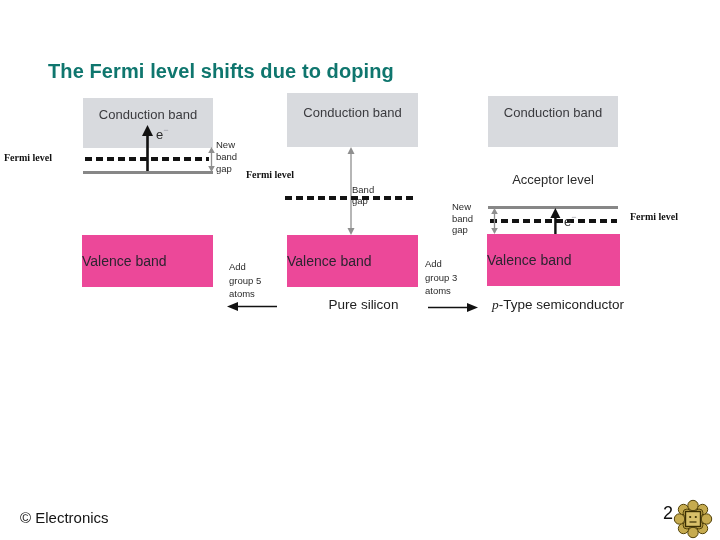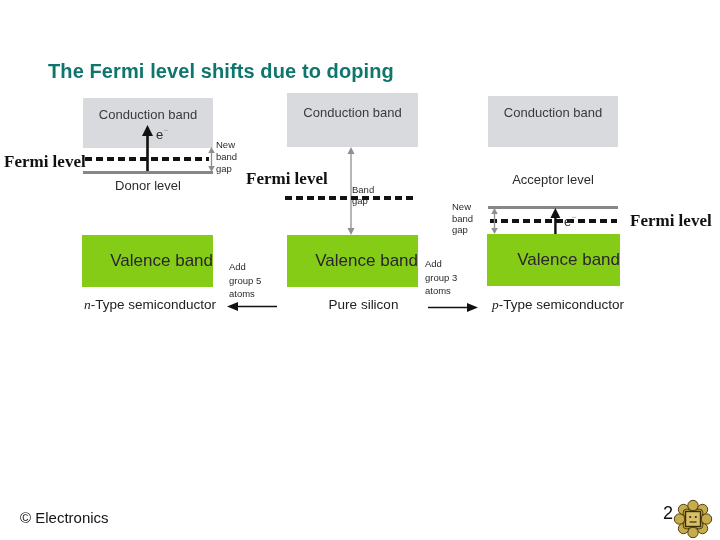--- a/index.html
+++ b/index.html
@@ -7,32 +7,32 @@
     position:relative;width:720px;height:540px;background:#ffffff;
     font-family:"Liberation Sans",sans-serif;overflow:hidden;
   }
   .abs{position:absolute;}
   .title{
     left:48px;top:60px;font-size:20px;font-weight:bold;color:#0f766e;
     letter-spacing:.1px;
   }
   
   .cond{background:#d8dade;color:#3a3a3e;font-size:13px;text-align:center;}
-  .val{background:#84cc16;color:#2c2430;font-size:17px;display:flex;
-       align-items:center;justify-content:flex-end;}
+  .val{background:#ec4899;color:#2c2430;font-size:14px;display:flex;
+       align-items:center;justify-content:flex-start;}
   .cond-label{padding-top:9px;}
   
   .levelline{background:#878787;height:3px;}
   .dash{
     height:4px;
     background-image:repeating-linear-gradient(to right,#131313 0,#131313 7px,transparent 7px,transparent 11px);
   }
   
   .fermi{
-    font-family:"Liberation Serif",serif;font-weight:700;font-size:17px;
+    font-family:"Liberation Serif",serif;font-weight:700;font-size:10px;
     color:#111;white-space:nowrap;
   }
   .band-label{font-size:13px;color:#2b2b2b;white-space:nowrap;text-align:center;}
   .smalllbl{font-size:9.5px;line-height:12px;color:#2b2b2b;text-align:left;white-space:nowrap;}
   .caption{font-size:13.5px;color:#222;text-align:center;white-space:nowrap;}
   .caption i{font-family:"Liberation Serif",serif;font-style:italic;}
   .electron{font-size:13px;color:#2b2b2b;}
   .electron sup{font-size:9px;color:#9a9aa2;position:relative;top:-1px;}
   .footer-copy{left:20px;top:509px;font-size:15px;font-weight:normal;color:#141414;}
   .footer-course{
@@ -57,38 +57,36 @@
     <rect x="7.2" y="10" width="2.6" height="38" fill="#111"></rect>
     <polygon points="8.5,1 3,12 14,12" fill="#111"></polygon>
   </svg>
   <div class="abs electron" style="left:156px;top:126px;"><span>e</span><sup>−</sup></div>
 
   <div class="abs fermi" style="left:4px;top:152px;width:76px;text-align:left;">Fermi level</div>
 
   <div class="abs dash" style="left:85px;top:157px;width:124px;"></div>
 
   <div class="abs levelline" style="left:83px;top:171px;width:130px;"></div>
-  <div class="abs band-label" style="left:83px;top:178px;width:130px;">Donor level</div>
 
   <svg class="abs" style="left:206px;top:147px;" width="11" height="25">
     <line x1="5.5" y1="4" x2="5.5" y2="21" stroke="#8f8f8f" stroke-width="1.3"></line>
     <polygon points="5.5,0 2.2,6 8.8,6" fill="#8f8f8f"></polygon>
     <polygon points="5.5,25 2.2,19 8.8,19" fill="#8f8f8f"></polygon>
   </svg>
   <div class="abs smalllbl" style="left:216px;top:139px;width:32px;">
     <div>New</div>
     <div>band</div>
     <div>gap</div>
   </div>
 
   <div class="abs val" style="left:82px;top:235px;width:131px;height:52px;">
     <span>Valence band</span>
   </div>
 
-  <div class="abs caption" style="left:70px;top:297px;width:160px;"><i>n</i><span>-Type semiconductor</span></div>
 
   <div class="abs smalllbl" style="left:229px;top:260px;width:48px;line-height:13.5px;">
     <div>Add</div>
     <div>group 5</div>
     <div>atoms</div>
   </div>
   <svg class="abs" style="left:226px;top:301px;" width="53" height="11">
     <line x1="51" y1="5.5" x2="10" y2="5.5" stroke="#111" stroke-width="1.6"></line>
     <polygon points="1,5.5 12,1 12,10" fill="#111"></polygon>
   </svg>

